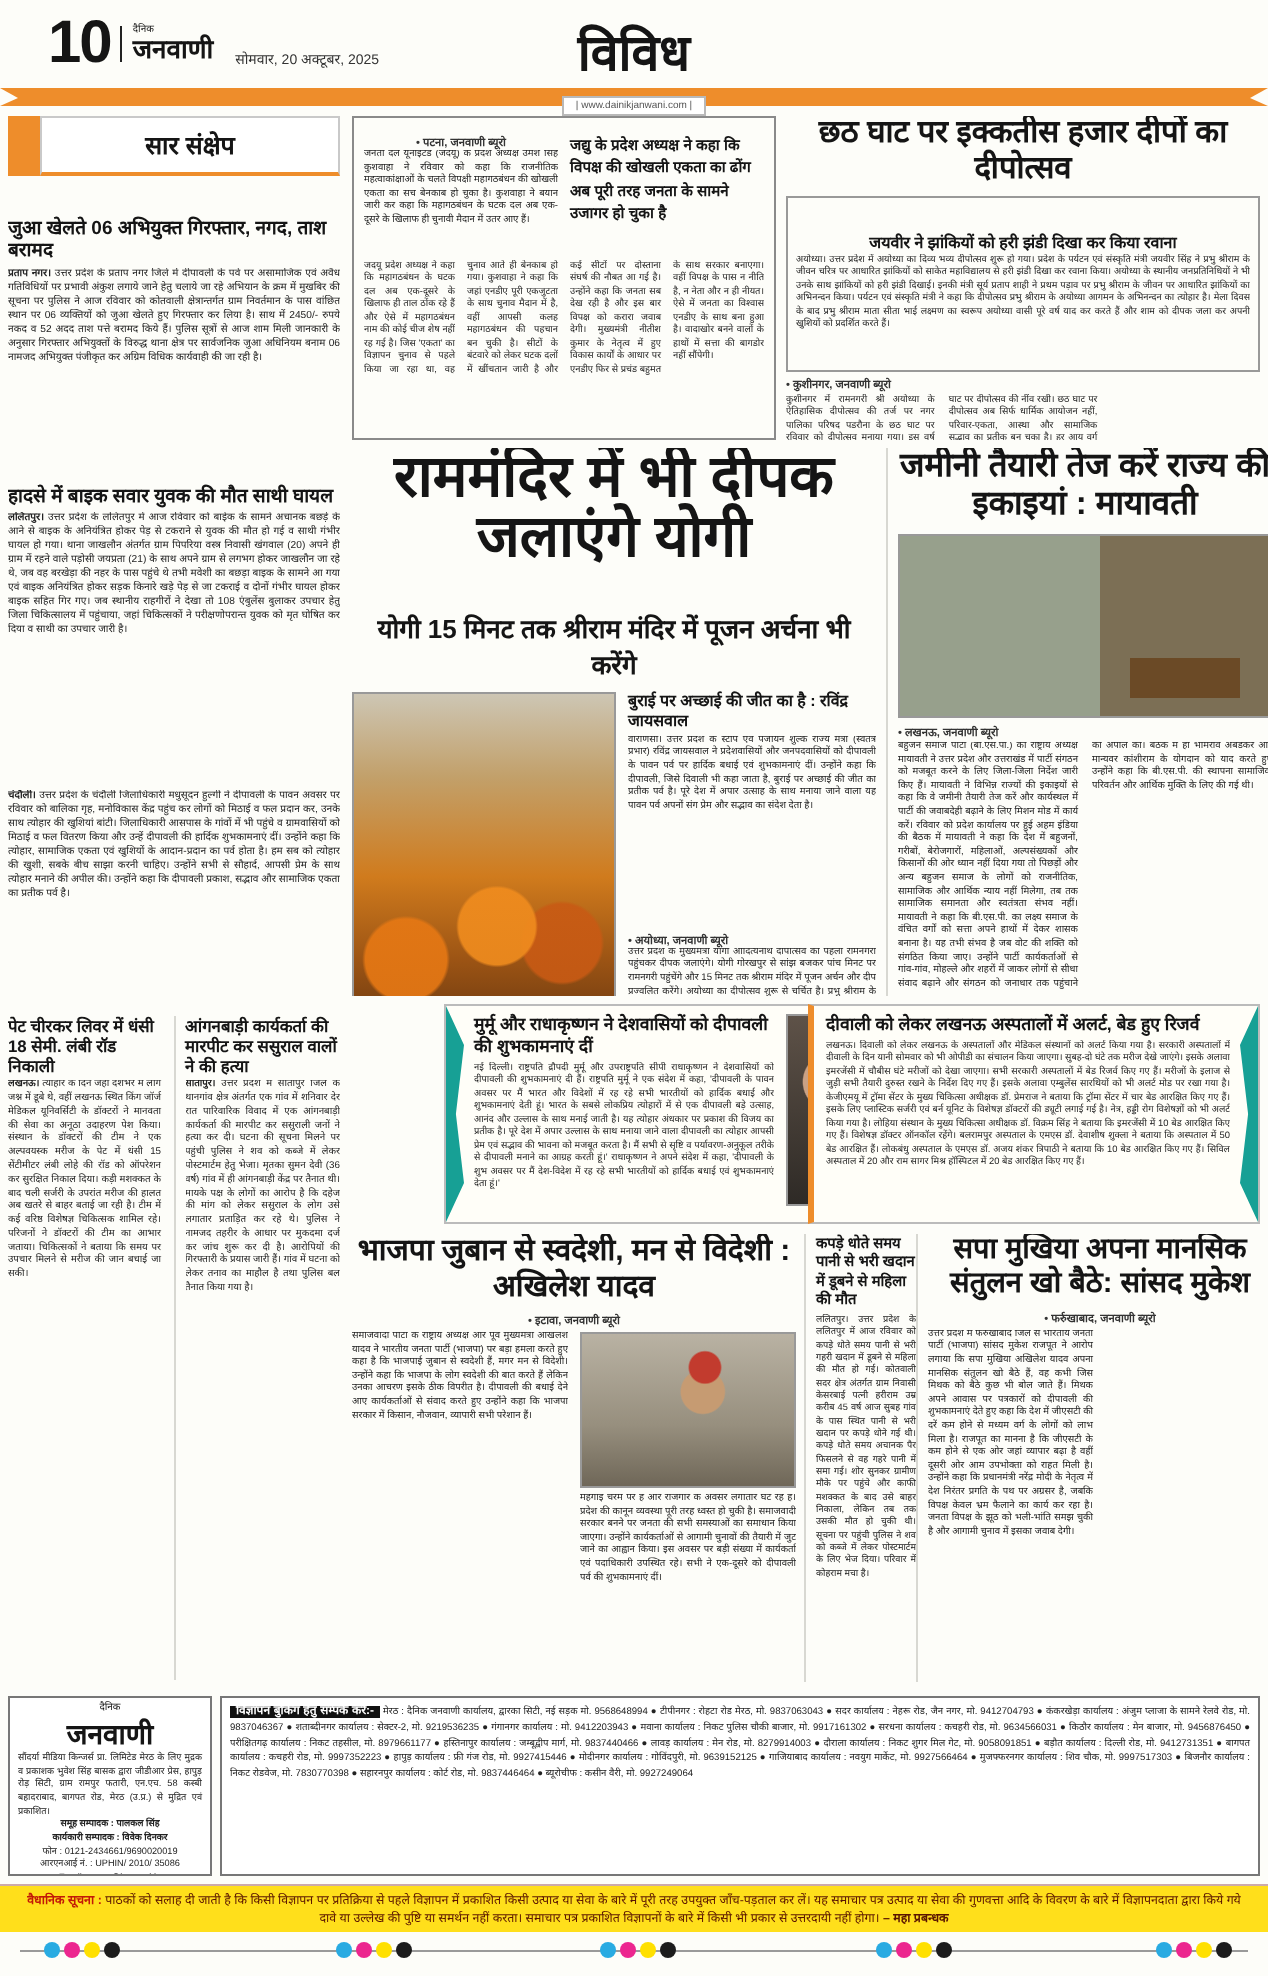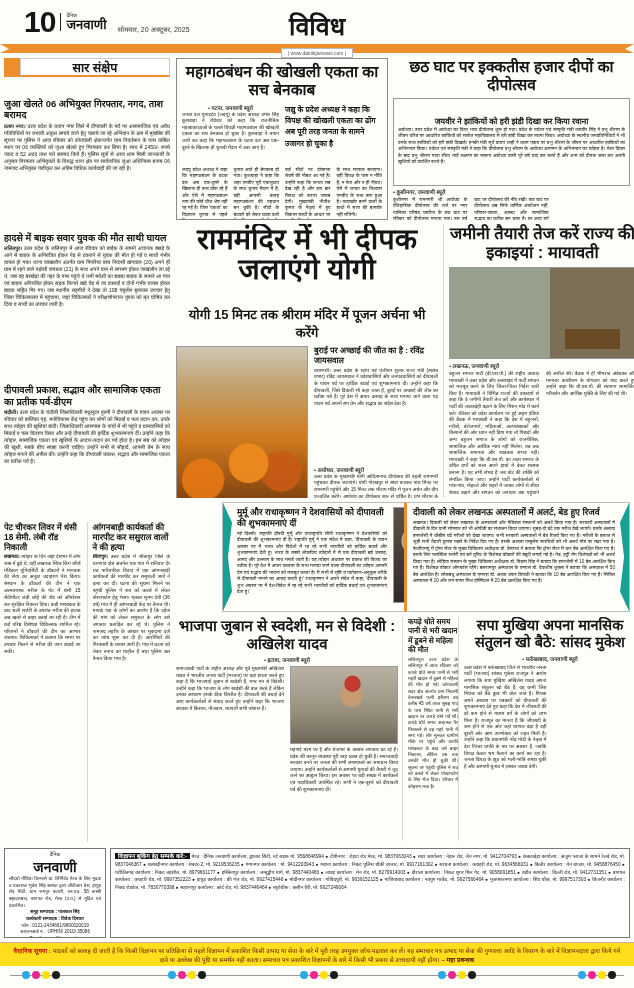--- a/index.html
+++ b/index.html
@@ -15,21 +15,21 @@
   .brand-lg{font-size:13px;font-weight:800;line-height:1.05;}
   .hdate{font-size:7px;color:#333;}
   .section-title{font-size:25px;font-weight:800;}
   .ribbon{height:9px;background:#ee8d2b;}
   .ribbon:before,.ribbon:after{content:"";position:absolute;top:0;width:0;height:0;border-top:5px solid #fdfdf9;border-bottom:4px solid #fdfdf9;}
   .ribbon:before{left:0;border-left:9px solid #fdfdf9;border-top-color:transparent;border-bottom-color:transparent;
      border-left-color:#fdfdf9;}
   .ribbon:after{right:0;border-right:9px solid #fdfdf9;border-top-color:transparent;border-bottom-color:transparent;}
   .sitebox{background:#fff;border:1px solid #b9b9b9;font-size:5px;color:#555;padding:1px 6px;}
   
-  .sb-head{display:flex;align-items:stretch;height:19px;}
+  .sb-head{display:flex;align-items:stretch;height:30px;}
   .sb-sq{width:16px;background:#ee8d2b;}
   .sb-title{flex:1;border:1px solid #c9c9c9;border-bottom:2px solid #ee8d2b;font-size:12.5px;font-weight:800;
             display:flex;align-items:center;justify-content:center;background:#fff;}
   .brief{margin-top:21px;}
   .brief-h{font-size:9.5px;font-weight:800;line-height:1.2;}
   .body-t{font-size:5.1px;line-height:1.38;color:#222;}
   .dl{font-weight:bold;}
   .sb-cols{display:flex;gap:6px;margin-top:5px;}
   
   .boxed{border:1px solid #8a8a8a;padding:4px 5px;box-sizing:border-box;}
@@ -120,21 +120,20 @@
 
     <div class="brief">
       <div class="brief-h">हादसे में बाइक सवार युवक की मौत साथी घायल</div>
       <div class="body-t jc clip" style="height:118px;margin-top:2px;">
         <span class="dl">ललितपुर।</span>
         <span>उत्तर प्रदेश के ललितपुर में आज रविवार को बाईक के सामने अचानक बछड़े के आने से बाइक के अनियंत्रित होकर पेड़ से टकराने से युवक की मौत हो गई व साथी गंभीर घायल हो गया। थाना जाखलौन अंतर्गत ग्राम पिपरिया वस्त्र निवासी खंगवाल (20) अपने ही ग्राम में रहने वाले पड़ोसी जयप्रता (21) के साथ अपने ग्राम से लगभग होकर जाखलौन जा रहे थे, जब वह बरखेड़ा की नहर के पास पहुंचे थे तभी मवेशी का बछड़ा बाइक के सामने आ गया एवं बाइक अनियंत्रित होकर सड़क किनारे खड़े पेड़ से जा टकराई व दोनों गंभीर घायल होकर बाइक सहित गिर गए। जब स्थानीय राहगीरों ने देखा तो 108 एंबुलेंस बुलाकर उपचार हेतु जिला चिकित्सालय में पहुंचाया, जहां चिकित्सकों ने परीक्षणोपरान्त युवक को मृत घोषित कर दिया व साथी का उपचार जारी है।</span>
       </div>
     </div>
 
     <div class="brief">
-      <div class="brief-h">दीपावली प्रकाश, सद्भाव और सामाजिक एकता का प्रतीक पर्व-डीएम</div>
       <div class="body-t jc clip" style="height:108px;margin-top:2px;">
         <span class="dl">चंदौली।</span>
         <span>उत्तर प्रदेश के चंदौली जिलाधिकारी मधुसूदन हुल्गी ने दीपावली के पावन अवसर पर रविवार को बालिका गृह, मनोविकास केंद्र पहुंच कर लोगों को मिठाई व फल प्रदान कर, उनके साथ त्योहार की खुशियां बांटी। जिलाधिकारी आसपास के गांवों में भी पहुंचे व ग्रामवासियों को मिठाई व फल वितरण किया और उन्हें दीपावली की हार्दिक शुभकामनाएं दीं। उन्होंने कहा कि त्योहार, सामाजिक एकता एवं खुशियों के आदान-प्रदान का पर्व होता है। हम सब को त्योहार की खुशी, सबके बीच साझा करनी चाहिए। उन्होंने सभी से सौहार्द, आपसी प्रेम के साथ त्योहार मनाने की अपील की। उन्होंने कहा कि दीपावली प्रकाश, सद्भाव और सामाजिक एकता का प्रतीक पर्व है।</span>
       </div>
     </div>
 
     <div class="sb-cols">
       <div style="width:79px;">
         <div class="brief-h" style="font-size:8.4px;">पेट चीरकर लिवर में धंसी 18 सेमी. लंबी रॉड निकाली</div>
         <div class="body-t jc clip" style="height:300px;margin-top:2px;font-size:4.9px;">
@@ -146,21 +145,20 @@
         <div class="brief-h" style="font-size:8.4px;">आंगनबाड़ी कार्यकर्ता की मारपीट कर ससुराल वालों ने की हत्या</div>
         <div class="body-t jc clip" style="height:300px;margin-top:2px;font-size:4.9px;">
           <span class="dl">सीतापुर।</span>
           <span>उत्तर प्रदेश में सीतापुर जिले के थानगांव क्षेत्र अंतर्गत एक गांव में शनिवार देर रात पारिवारिक विवाद में एक आंगनबाड़ी कार्यकर्ता की मारपीट कर ससुराली जनों ने हत्या कर दी। घटना की सूचना मिलने पर पहुंची पुलिस ने शव को कब्जे में लेकर पोस्टमार्टम हेतु भेजा। मृतका सुमन देवी (36 वर्ष) गांव में ही आंगनबाड़ी केंद्र पर तैनात थी। मायके पक्ष के लोगों का आरोप है कि दहेज की मांग को लेकर ससुराल के लोग उसे लगातार प्रताड़ित कर रहे थे। पुलिस ने नामजद तहरीर के आधार पर मुकदमा दर्ज कर जांच शुरू कर दी है। आरोपियों की गिरफ्तारी के प्रयास जारी हैं। गांव में घटना को लेकर तनाव का माहौल है तथा पुलिस बल तैनात किया गया है।</span>
         </div>
       </div>
     </div>
   </div>
 
   <div class="abs boxed clip" style="left:176px;top:58px;width:212px;height:162px;">
-    <div class="h-lg ctr">महागठबंधन की खोखली एकता का सच बेनकाब</div>
     <div style="display:flex;gap:6px;margin-top:4px;">
       <div style="width:50%;">
         <div class="byline ctr">• पटना, जनवाणी ब्यूरो</div>
         <div class="body-t jc clip" style="height:52px;font-size:4.8px;">जनता दल यूनाइटेड (जदयू) के प्रदेश अध्यक्ष उमेश सिंह कुशवाहा ने रविवार को कहा कि राजनीतिक महत्वाकांक्षाओं के चलते विपक्षी महागठबंधन की खोखली एकता का सच बेनकाब हो चुका है। कुशवाहा ने बयान जारी कर कहा कि महागठबंधन के घटक दल अब एक-दूसरे के खिलाफ ही चुनावी मैदान में उतर आए हैं।</div>
       </div>
       <div class="pull" style="width:50%;">जद्यु के प्रदेश अध्यक्ष ने कहा कि विपक्ष की खोखली एकता का ढोंग अब पूरी तरह जनता के सामने उजागर हो चुका है</div>
     </div>
     <div class="body-t jc cols4 clip" style="height:62px;margin-top:3px;font-size:4.7px;">जदयू प्रदेश अध्यक्ष ने कहा कि महागठबंधन के घटक दल अब एक-दूसरे के खिलाफ ही ताल ठोंक रहे हैं और ऐसे में महागठबंधन नाम की कोई चीज शेष नहीं रह गई है। जिस 'एकता' का विज्ञापन चुनाव से पहले किया जा रहा था, वह चुनाव आते ही बेनकाब हो गया। कुशवाहा ने कहा कि जहां एनडीए पूरी एकजुटता के साथ चुनाव मैदान में है, वहीं आपसी कलह महागठबंधन की पहचान बन चुकी है। सीटों के बंटवारे को लेकर घटक दलों में खींचतान जारी है और कई सीटों पर दोस्ताना संघर्ष की नौबत आ गई है। उन्होंने कहा कि जनता सब देख रही है और इस बार विपक्ष को करारा जवाब देगी। मुख्यमंत्री नीतीश कुमार के नेतृत्व में हुए विकास कार्यों के आधार पर एनडीए फिर से प्रचंड बहुमत के साथ सरकार बनाएगा। वहीं विपक्ष के पास न नीति है, न नेता और न ही नीयत। ऐसे में जनता का विश्वास एनडीए के साथ बना हुआ है। वादाखोर बनने वालों के हाथों में सत्ता की बागडोर नहीं सौंपेगी।</div>
   </div>
 

